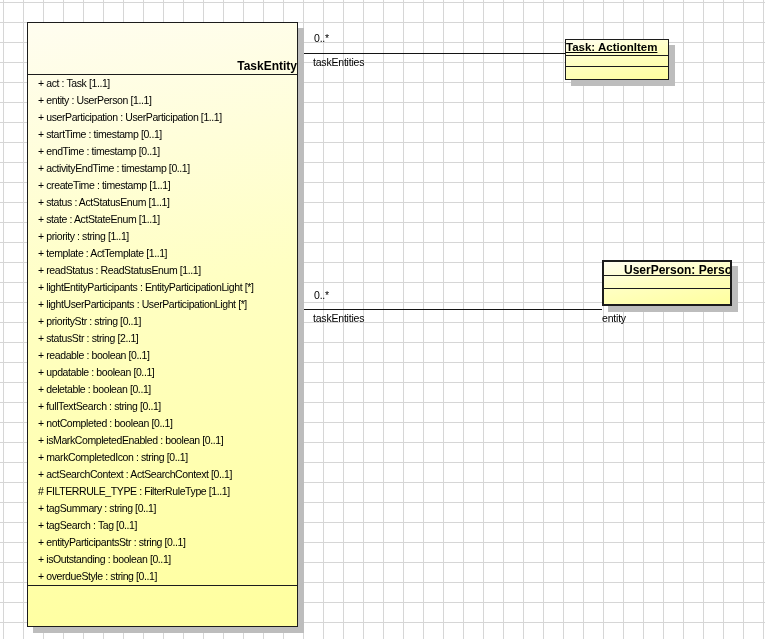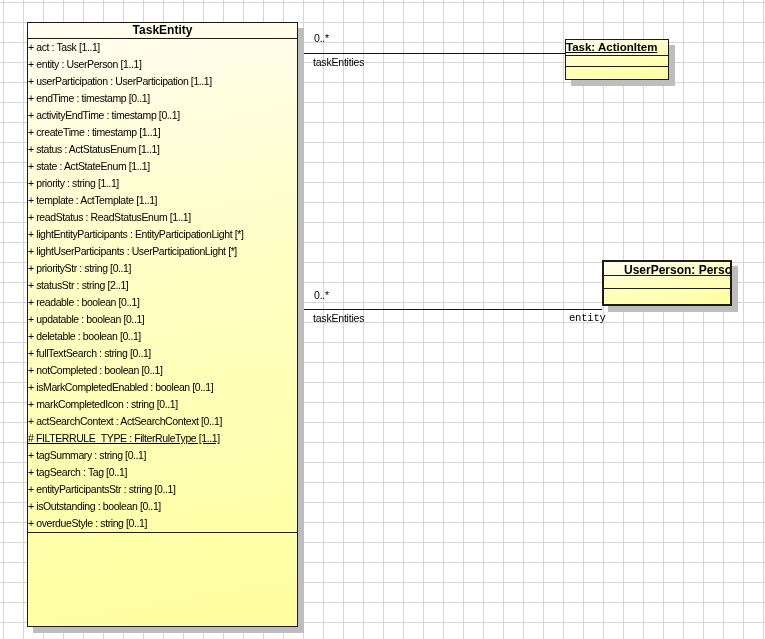--- a/index.html
+++ b/index.html
@@ -26,47 +26,49 @@
     position: absolute;
     border: 1px solid var(--border);
     background: linear-gradient(170deg, var(--fill-top) 0%, #ffffc2 45%, var(--fill-bottom) 100%);
     box-shadow: 6px 6px 0 var(--shadow);
     display: flex;
     flex-direction: column;
   }
   .class-title {
     height: 16px;
     line-height: 15px;
-    text-align: center;
+    text-align: right;
     font-weight: bold;
     font-size: 12px;
     border-bottom: 1px solid var(--border);
     flex: none;
+    margin-top: 36px;
   }
   .obj-title {
     text-align: left;
     font-weight: bold;
     font-size: 12px;
     text-decoration: underline;
     border-bottom: 1px solid var(--border);
     white-space: nowrap;
     overflow: hidden;
     flex: none;
   }
   .attr-list { flex: none; }
   .attr-row {
     height: 17px;
     line-height: 17px;
     font-size: 10.5px;
     letter-spacing: -0.4px;
     white-space: nowrap;
     overflow: hidden;
     color: #000;
+    margin-left: 10px;
   }
-  .attr-row.static { text-decoration: underline; }
+  .attr-row.static { }
   .compartment-empty { flex: none; }
   .compartment-last { flex: 1 1 auto; border-top: none; }
   .ops-compartment { border-top: 1px solid var(--border); flex: 1 1 auto; }
   .assoc-line {
     position: absolute;
     height: 1px;
     background: #141414;
   }
   .edge-label {
     position: absolute;
@@ -84,21 +86,21 @@
   #task-box .obj-title { height: 16px; line-height: 15px; font-size: 11.5px; }
   #task-box .compartment-empty { height: 11px; border-bottom: 1px solid var(--border); }
   #userperson-box { left: 602px; top: 260px; width: 130px; height: 46px; border-width: 2px; }
   #userperson-box .obj-title { height: 14px; line-height: 16px; padding-left: 20px; }
   #userperson-box .compartment-empty { height: 13px; border-bottom: 1px solid var(--border); }
   #label-mult-act { left: 314px; top: 32px; }
   #label-src-act { left: 313px; top: 56px; }
   #label-tgt-act { left: 538px; top: 56px; margin-left: 41px; }
   #label-mult-entity { left: 314px; top: 289px; }
   #label-src-entity { left: 313px; top: 312px; }
-  #label-tgt-entity { left: 569px; top: 312px; font-family: Liberation Mono, monospace; }
+  #label-tgt-entity { left: 602px; top: 312px; }
 </style>
 </head>
 <body>
 
 <div class="canvas">
 
   <div class="assoc-line" id="assoc-act"></div>
   <div class="edge-label" id="label-mult-act">0..*</div>
   <div class="edge-label" id="label-src-act">taskEntities</div>
   <div class="edge-label" id="label-tgt-act">act</div>
@@ -107,20 +109,21 @@
   <div class="edge-label" id="label-mult-entity">0..*</div>
   <div class="edge-label" id="label-src-entity">taskEntities</div>
   <div class="edge-label" id="label-tgt-entity">entity</div>
 
   <div class="uml-box" id="task-entity">
     <div class="class-title">TaskEntity</div>
     <div class="attr-list">
         <div class="attr-row">+ act : Task [1..1]</div>
         <div class="attr-row">+ entity : UserPerson [1..1]</div>
         <div class="attr-row">+ userParticipation : UserParticipation [1..1]</div>
+        <div class="attr-row">+ startTime : timestamp [0..1]</div>
         <div class="attr-row">+ endTime : timestamp [0..1]</div>
         <div class="attr-row">+ activityEndTime : timestamp [0..1]</div>
         <div class="attr-row">+ createTime : timestamp [1..1]</div>
         <div class="attr-row">+ status : ActStatusEnum [1..1]</div>
         <div class="attr-row">+ state : ActStateEnum [1..1]</div>
         <div class="attr-row">+ priority : string [1..1]</div>
         <div class="attr-row">+ template : ActTemplate [1..1]</div>
         <div class="attr-row">+ readStatus : ReadStatusEnum [1..1]</div>
         <div class="attr-row">+ lightEntityParticipants : EntityParticipationLight [*]</div>
         <div class="attr-row">+ lightUserParticipants : UserParticipationLight [*]</div>

